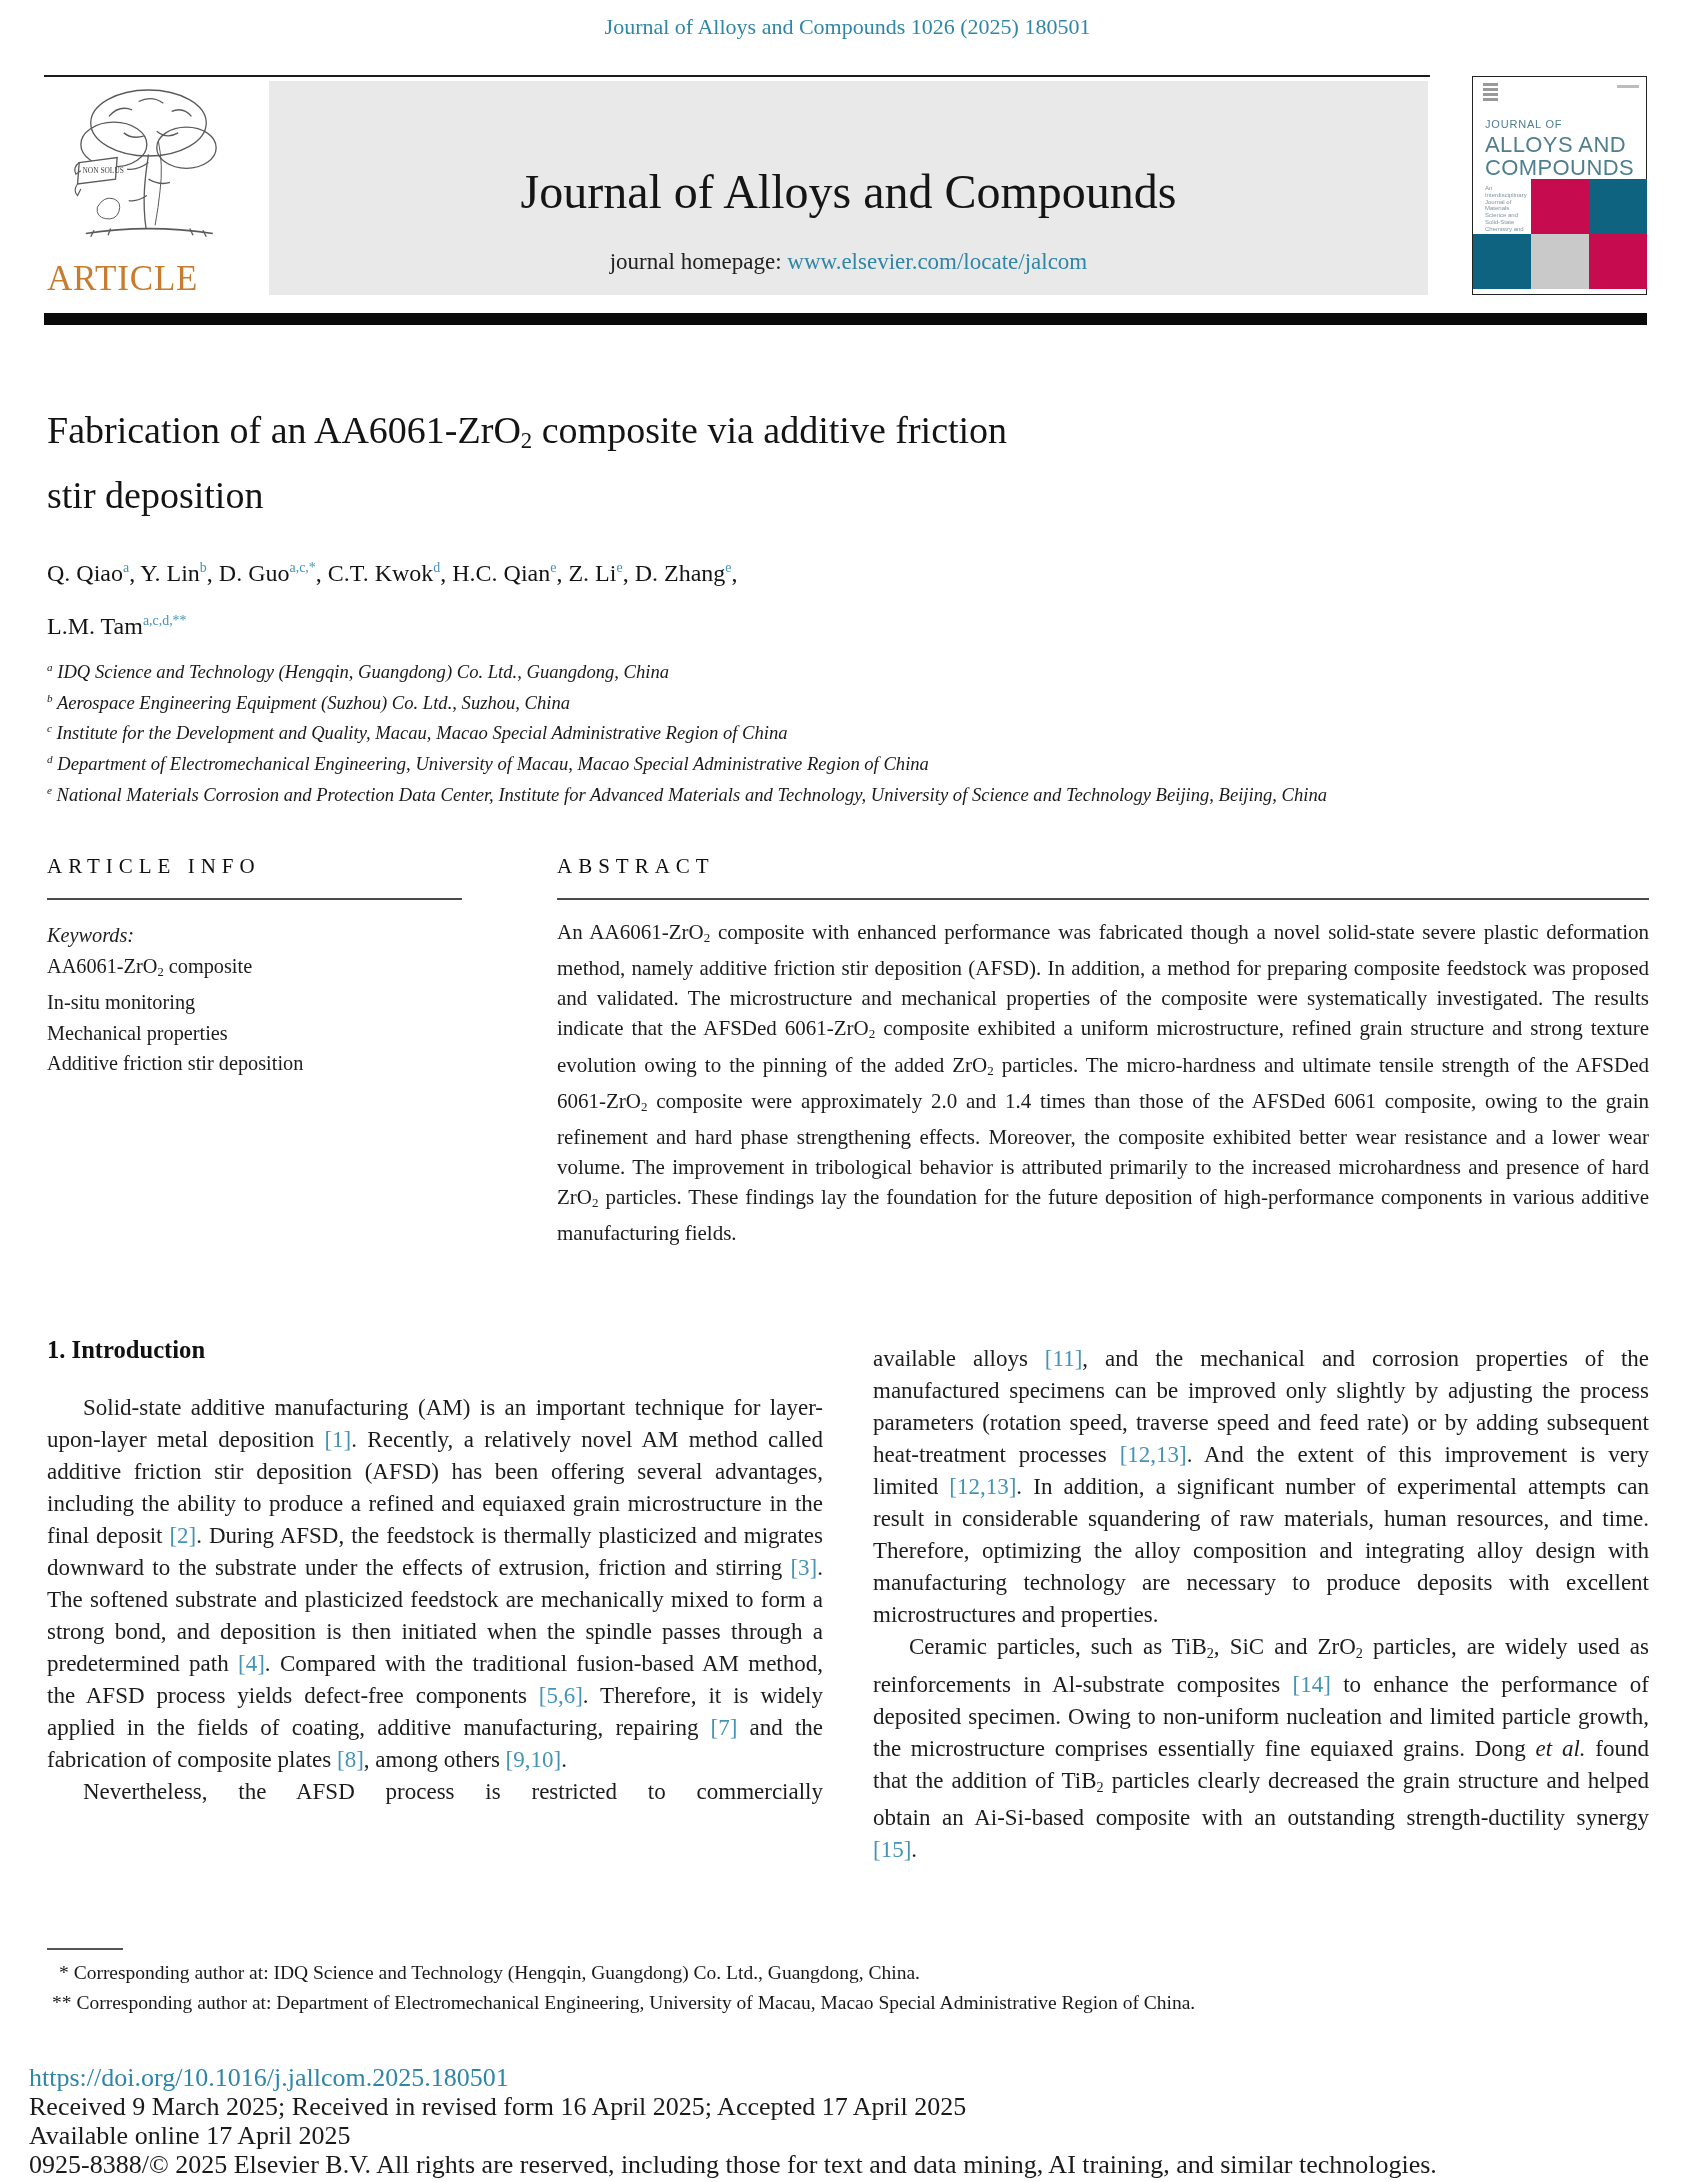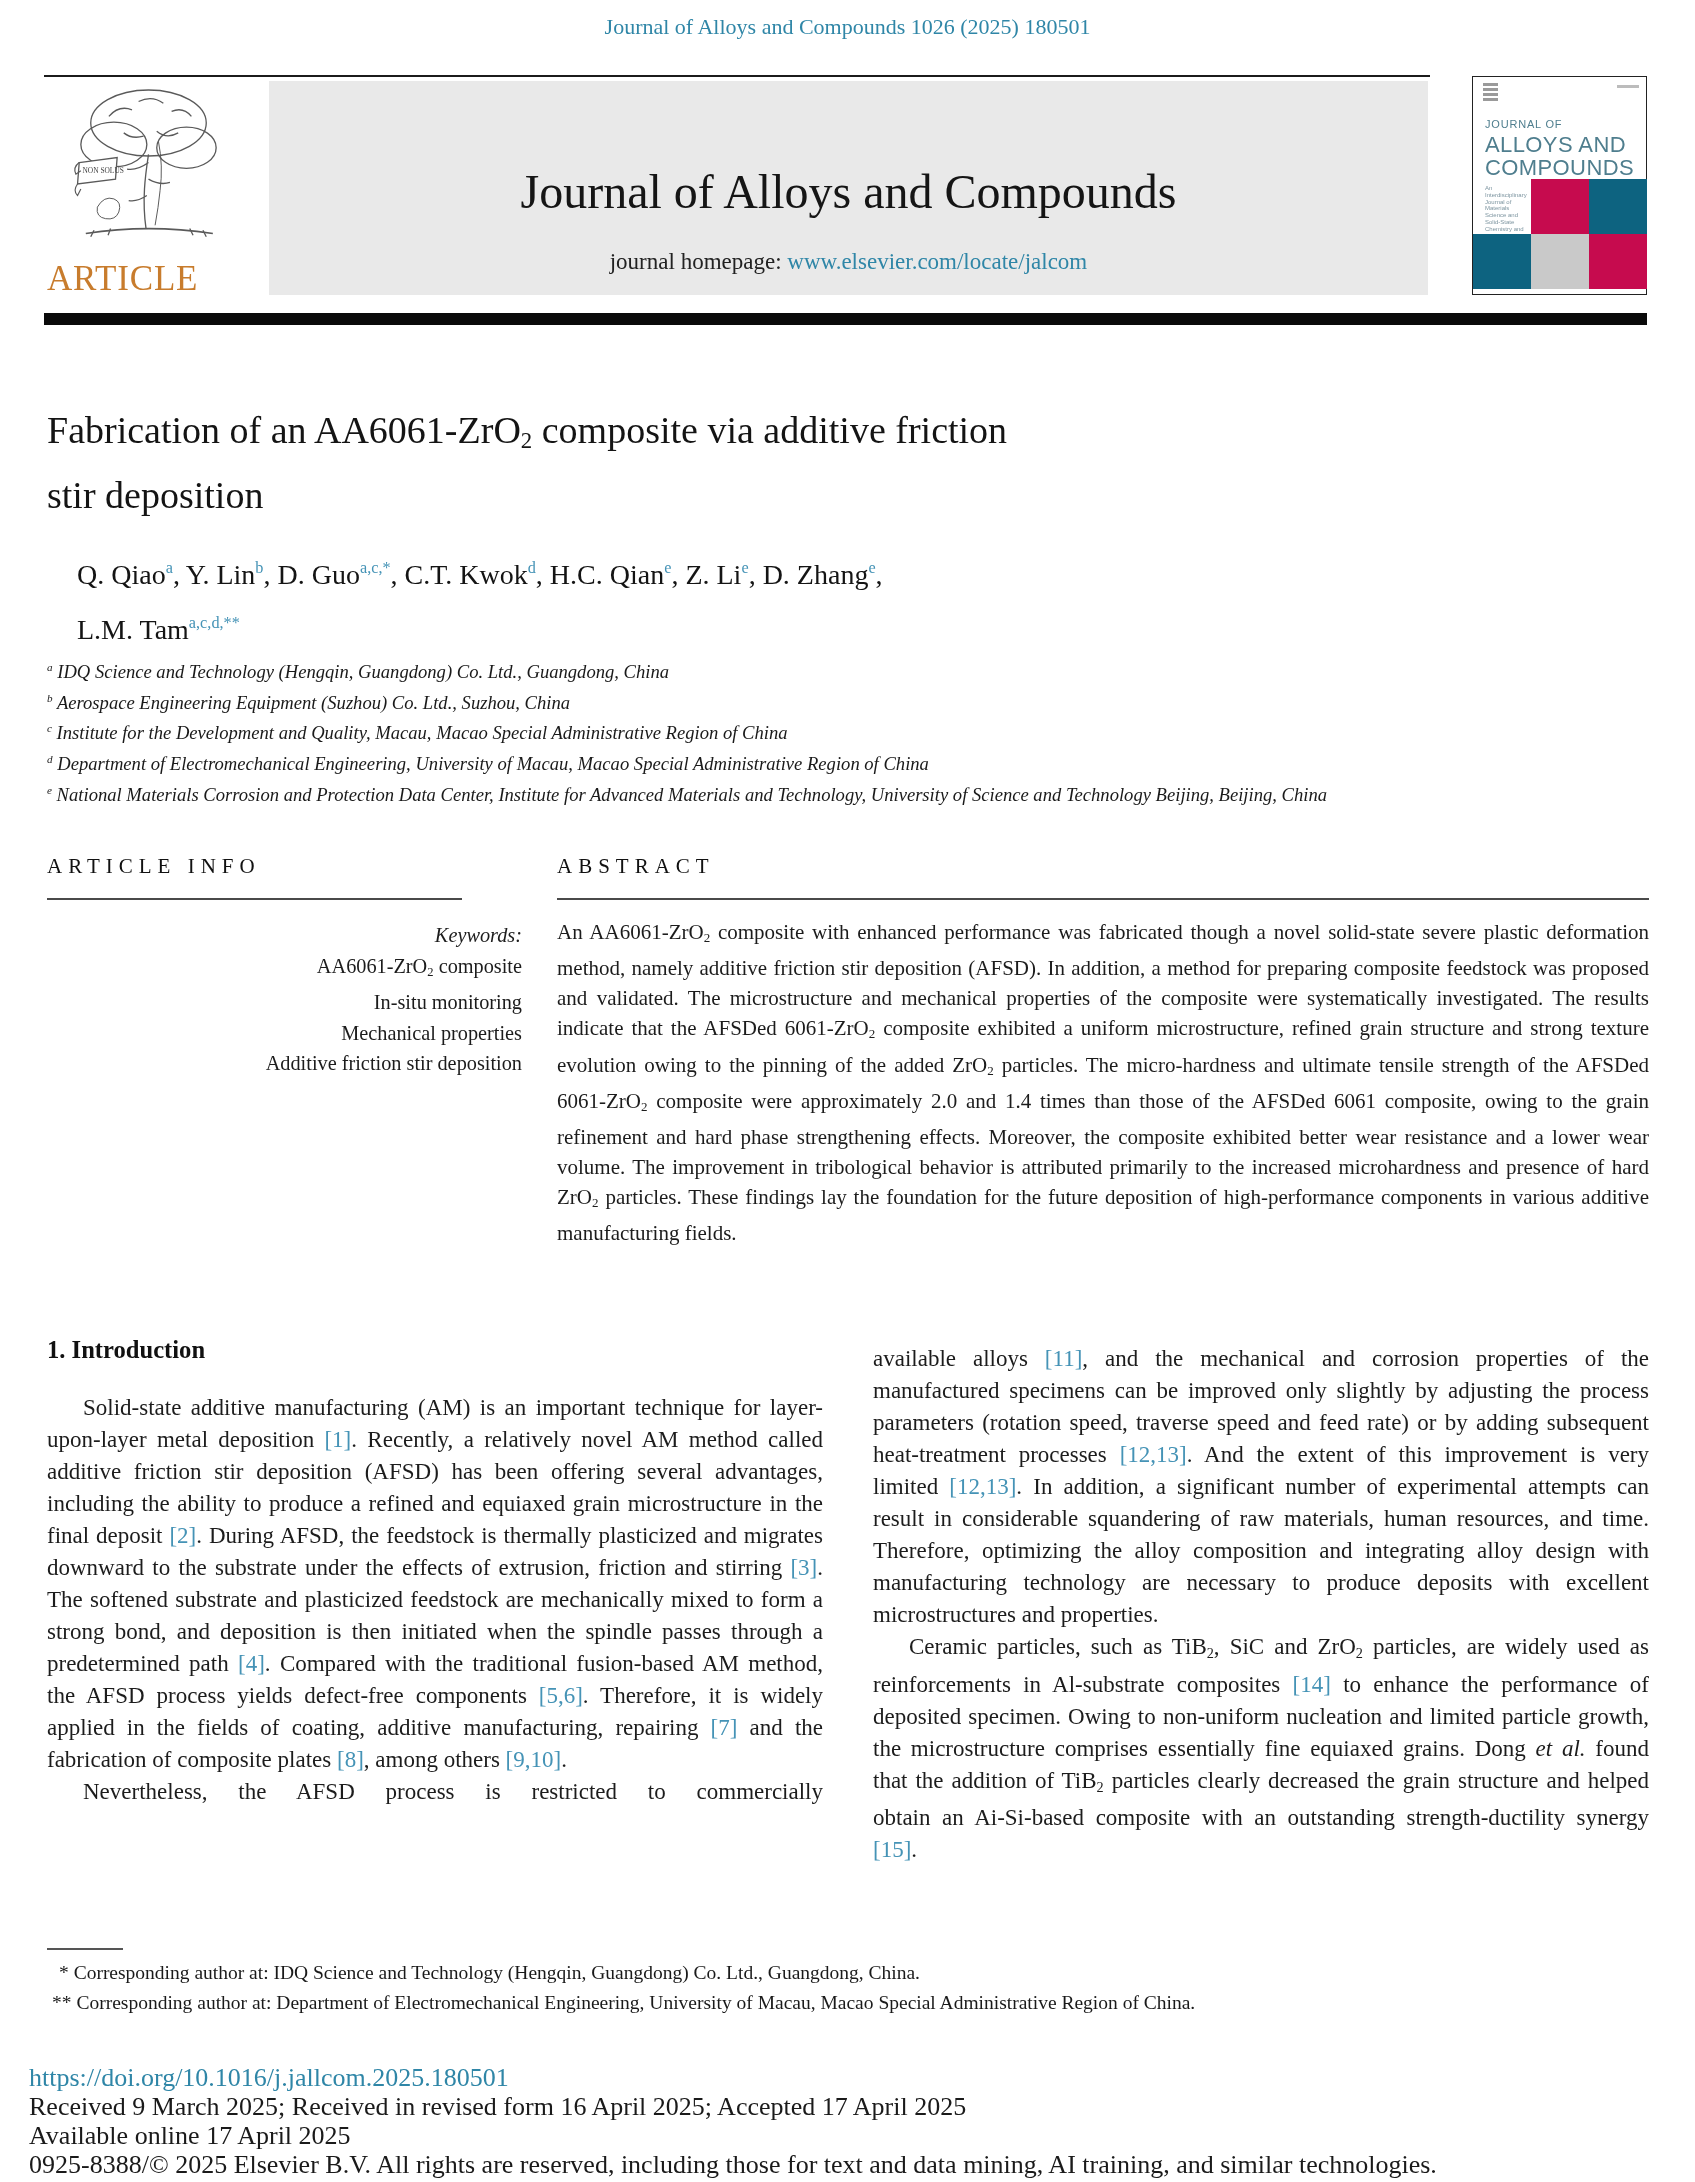--- a/index.html
+++ b/index.html
@@ -46,31 +46,31 @@
   #cover .sqA2{left:116px;top:102px;background:var(--cover-teal);}
   #cover .sqB0{left:0;top:157px;background:var(--cover-teal);}
   #cover .sqB1{left:58px;top:157px;background:var(--cover-gray);}
   #cover .sqB2{left:116px;top:157px;background:var(--cover-crimson);}
 
   #black-bar{left:44px;top:313px;width:1603px;height:12px;background:var(--bar);}
 
   
   #title{left:47px;top:403px;width:1441px;font-size:38px;line-height:54px;color:#141414;}
   #title .sub{font-size:60%;vertical-align:-0.2em;}
-  #authors{left:47px;top:544px;width:1543px;font-size:28px;line-height:48px;color:#141414;margin-left:30px;}
+  #authors{left:47px;top:544px;width:1543px;font-size:24px;line-height:48px;color:#141414;}
   #affiliations{left:47px;top:654px;width:1576px;font-size:18.6px;line-height:27px;font-style:italic;color:#1a1a1a;}
   #affiliations .affil-sup{font-size:60%;vertical-align:0.6em;font-style:italic;}
 
   
   .col-head{font-size:21px;letter-spacing:6px;color:#111;}
   #ai-head{left:47px;top:854px;}
   #ab-head{left:557px;top:854px;}
   #ai-rule{left:47px;top:898px;width:415px;height:1.7px;background:#4a4a4a;}
   #ab-rule{left:557px;top:898px;width:1092px;height:1.7px;background:#4a4a4a;}
-  #keywords{left:47px;top:920px;width:475px;font-size:20.3px;line-height:30.5px;text-align:right;}
+  #keywords{left:47px;top:920px;width:475px;font-size:20.3px;line-height:30.5px;}
   #keywords .kw-title{font-style:italic;}
   #abstract{left:557px;top:917px;width:1092px;font-size:21px;line-height:30px;text-align:justify;}
 
   
   #intro-head{left:47px;top:1336px;font-size:24.6px;font-weight:bold;color:#111;}
   .body-col{width:776px;font-size:23px;line-height:32px;text-align:justify;}
   #col-left{left:47px;top:1392px;}
   #col-right{left:873px;top:1343px;}
   .para-indent{text-indent:36px;}
   .force-just{text-align-last:justify;}

